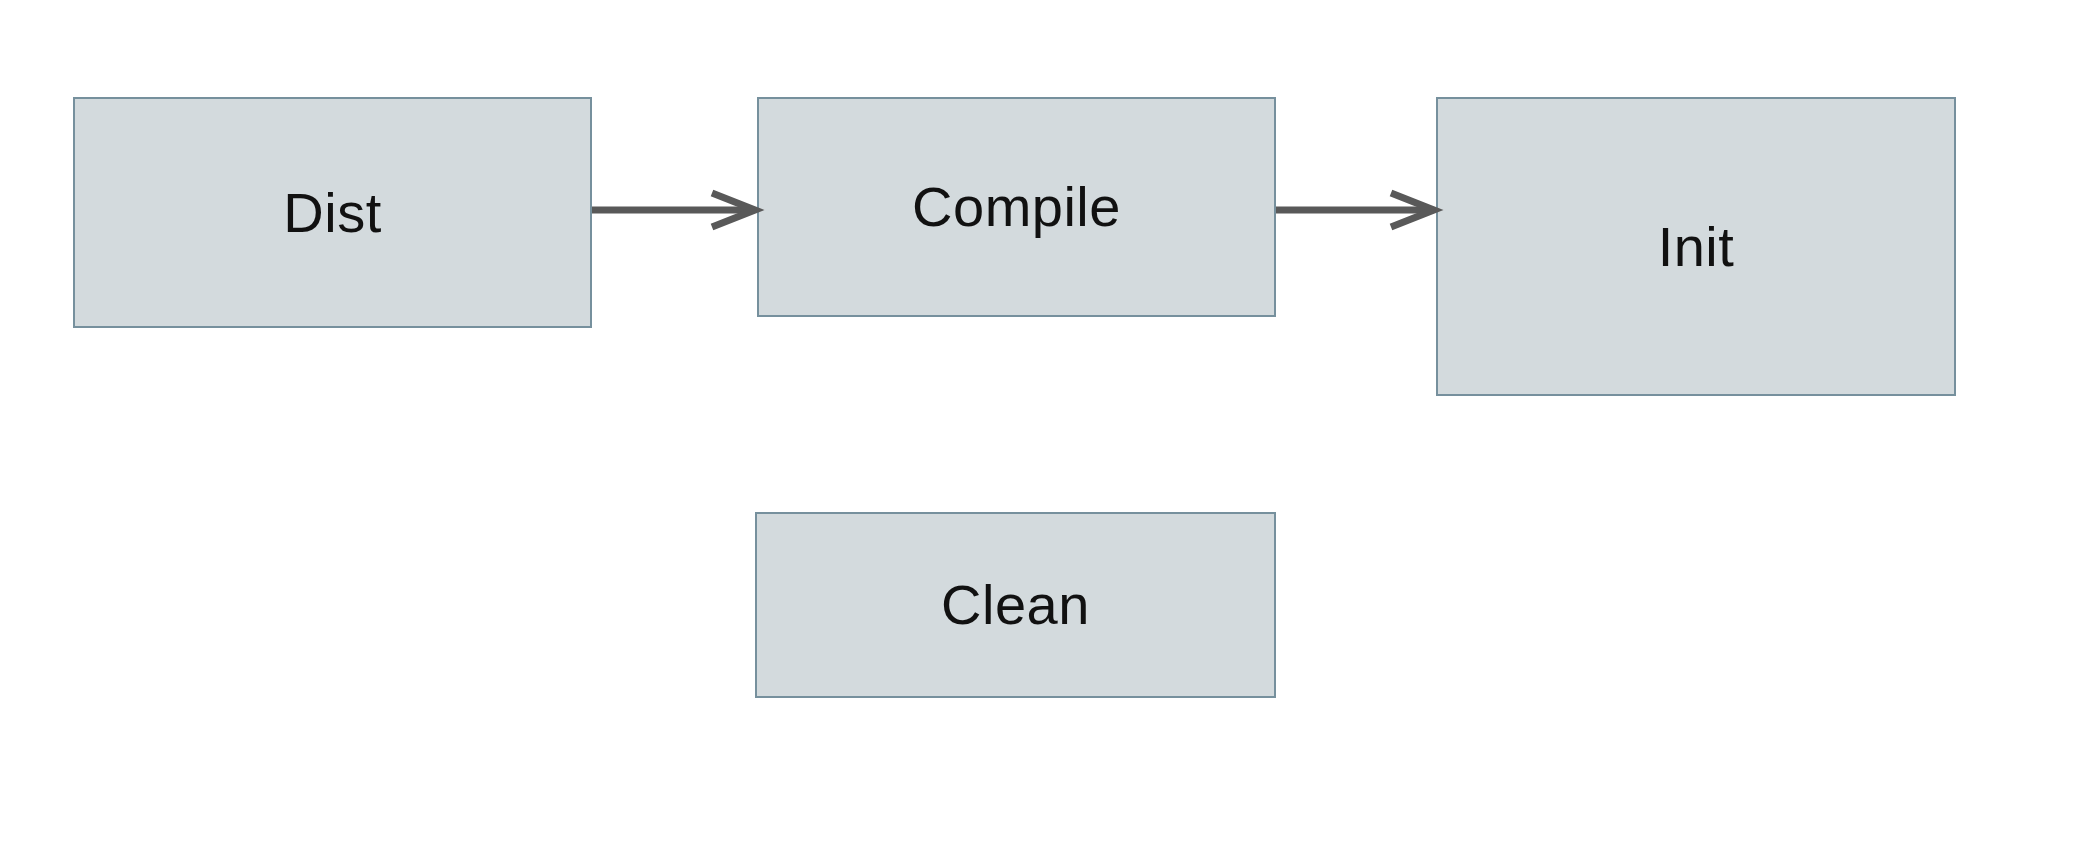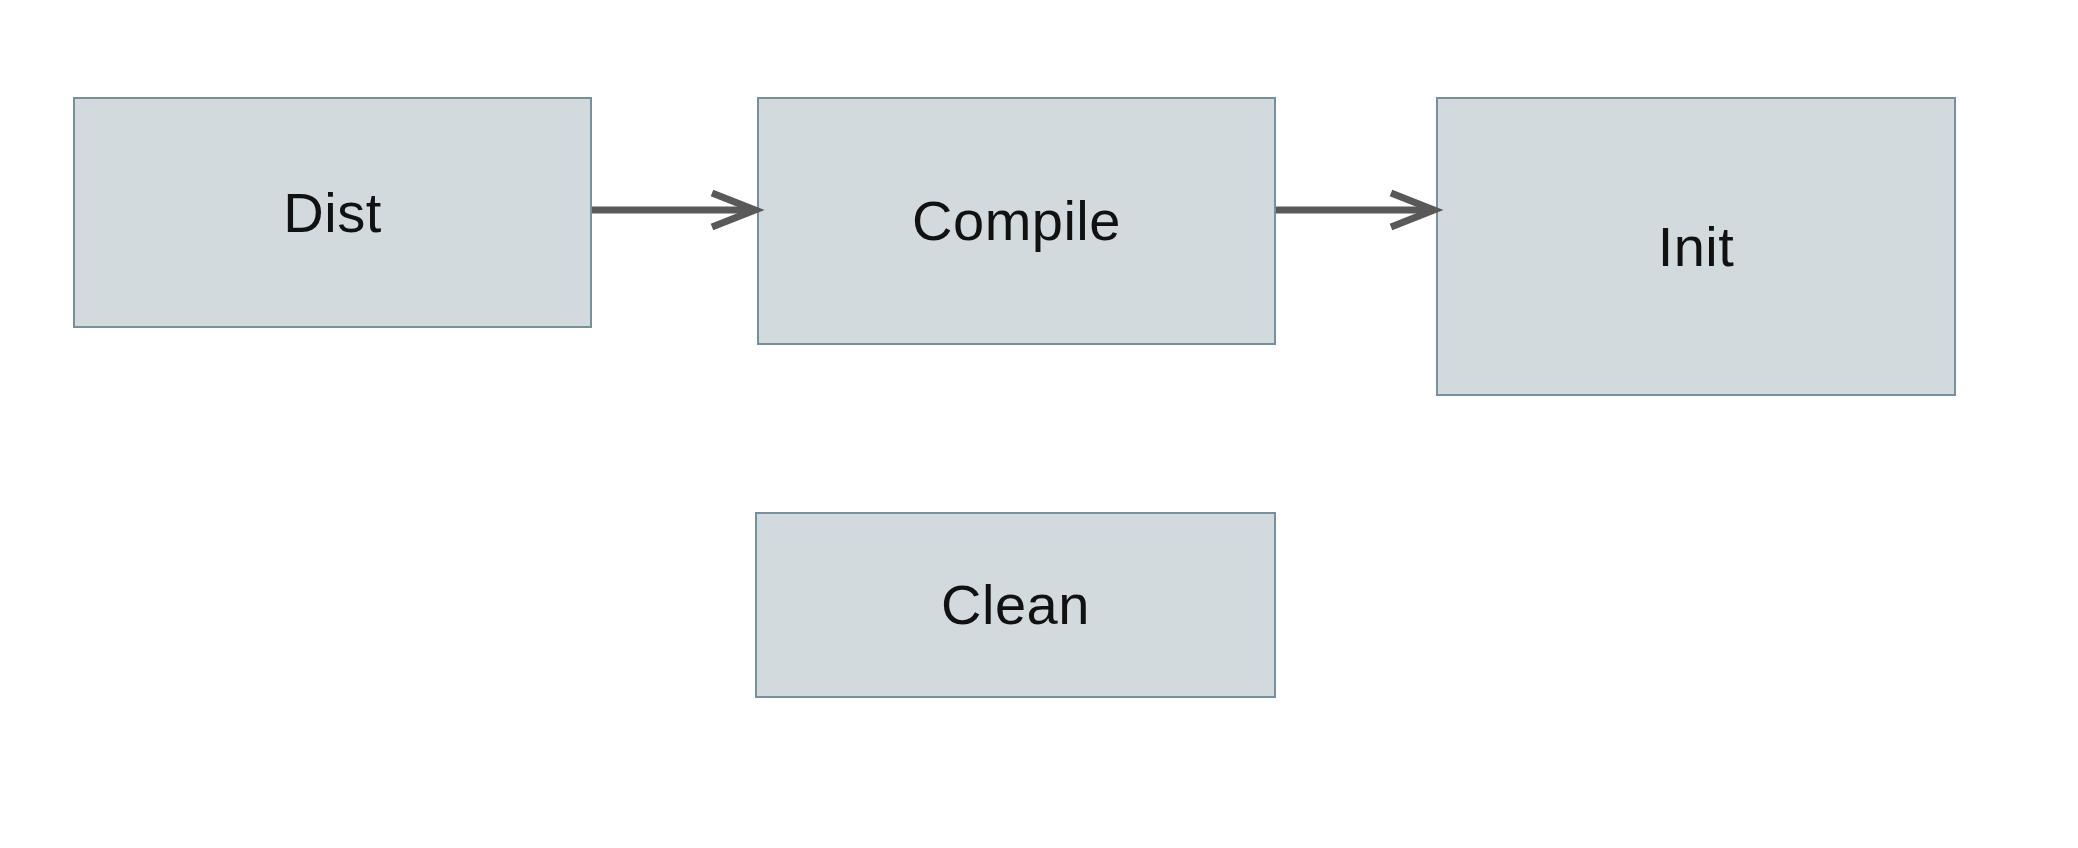--- a/index.html
+++ b/index.html
@@ -27,21 +27,21 @@
   }
   .node .label {
     font-size: 56px;
     line-height: 1;
     color: var(--text, #111111);
     letter-spacing: 0.5px;
     white-space: nowrap;
     user-select: none;
   }
   .node-dist    { left: 73px;   top: 97px;  width: 519px; height: 231px; }
-  .node-compile { left: 757px;  top: 97px;  width: 519px; height: 248px; }
+  .node-compile { left: 757px;  top: 97px;  width: 519px; height: 220px; }
   .node-init    { left: 1436px; top: 97px;  width: 520px; height: 299px; }
   .node-clean   { left: 755px;  top: 512px; width: 521px; height: 186px; }
   .connectors {
     position: absolute;
     left: 0;
     top: 0;
     width: 2078px;
     height: 848px;
     pointer-events: none;
   }

